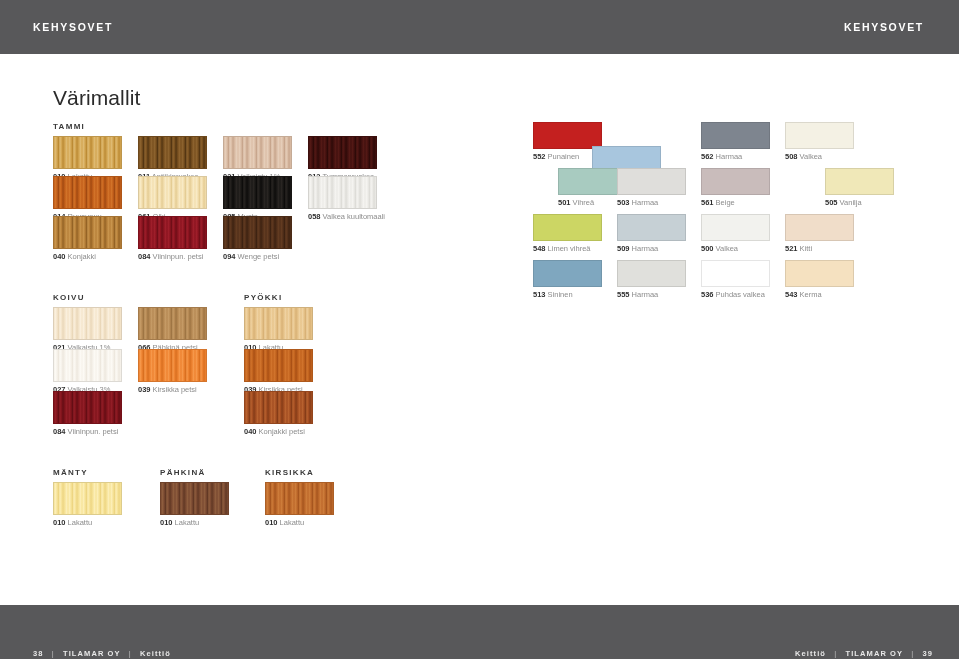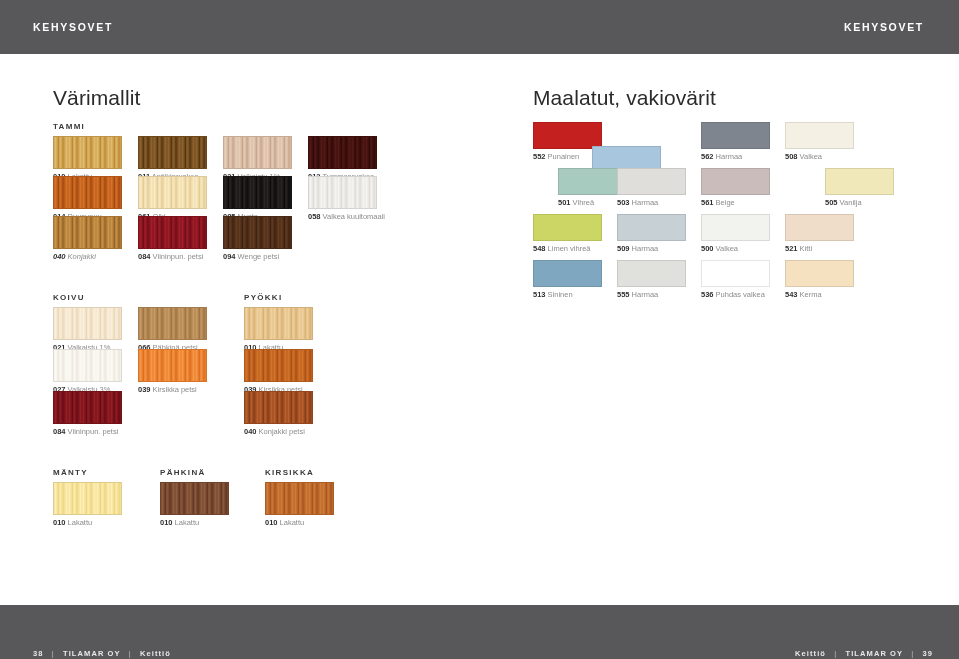--- a/index.html
+++ b/index.html
@@ -126,21 +126,21 @@
             <span class="grain" style="background-image: repeating-linear-gradient(90deg, rgb(27, 25, 23) 0px, rgb(43, 39, 36) 1.5px, rgb(27, 25, 23) 3px, rgb(11, 10, 9) 4.5px, rgb(43, 39, 36) 6px, rgb(27, 25, 23) 7.5px, rgb(11, 10, 9) 9px, rgb(27, 25, 23) 11px, rgb(43, 39, 36) 12.5px, rgb(27, 25, 23) 14px); opacity: 0.85;"></span>
           </span>
           <div class="cap"><b>085</b><span> Musta</span></div>
         </div>
         <div class="cell" style="left: 308px; top: 122px;">
           <span class="sw" style="width: 69px; height: 33px; background: rgb(236, 235, 231);">
             <span class="grain" style="background-image: repeating-linear-gradient(90deg, rgb(236, 235, 231) 0px, rgb(246, 245, 242) 1.5px, rgb(236, 235, 231) 3px, rgb(219, 218, 213) 4.5px, rgb(246, 245, 242) 6px, rgb(236, 235, 231) 7.5px, rgb(219, 218, 213) 9px, rgb(236, 235, 231) 11px, rgb(246, 245, 242) 12.5px, rgb(236, 235, 231) 14px); opacity: 0.85;"></span>
           </span>
           <div class="cap"><b>058</b><span> Valkea kuultomaali</span></div>
         </div>
-        <div class="cell" style="left: 53px; top: 162px; font-style: italic;">
+        <div class="cell" style="left: 53px; top: 162px;">
           <span class="sw" style="width: 69px; height: 33px; background: rgb(184, 129, 58);">
             <span class="grain" style="background-image: repeating-linear-gradient(90deg, rgb(184, 129, 58) 0px, rgb(203, 152, 80) 1.5px, rgb(184, 129, 58) 3px, rgb(142, 94, 34) 4.5px, rgb(203, 152, 80) 6px, rgb(184, 129, 58) 7.5px, rgb(142, 94, 34) 9px, rgb(184, 129, 58) 11px, rgb(203, 152, 80) 12.5px, rgb(184, 129, 58) 14px); opacity: 0.85;"></span>
           </span>
           <div class="cap"><b>040</b><span> Konjakki</span></div>
         </div>
         <div class="cell" style="left: 138px; top: 162px;">
           <span class="sw" style="width: 69px; height: 33px; background: rgb(140, 20, 32);">
             <span class="grain" style="background-image: repeating-linear-gradient(90deg, rgb(140, 20, 32) 0px, rgb(162, 32, 44) 1.5px, rgb(140, 20, 32) 3px, rgb(106, 13, 22) 4.5px, rgb(162, 32, 44) 6px, rgb(140, 20, 32) 7.5px, rgb(106, 13, 22) 9px, rgb(140, 20, 32) 11px, rgb(162, 32, 44) 12.5px, rgb(140, 20, 32) 14px); opacity: 0.85;"></span>
           </span>
           <div class="cap"><b>084</b><span> Viininpun. petsi</span></div>
@@ -217,21 +217,20 @@
         </div>
         <div class="sectionhead" style="left: 265px; top: 414px;">KIRSIKKA</div>
         <div class="cell" style="left: 265px; top: 428px;">
           <span class="sw" style="width: 69px; height: 33px; background: rgb(191, 106, 44);">
             <span class="grain" style="background-image: repeating-linear-gradient(90deg, rgb(191, 106, 44) 0px, rgb(207, 127, 60) 1.5px, rgb(191, 106, 44) 3px, rgb(162, 82, 28) 4.5px, rgb(207, 127, 60) 6px, rgb(191, 106, 44) 7.5px, rgb(162, 82, 28) 9px, rgb(191, 106, 44) 11px, rgb(207, 127, 60) 12.5px, rgb(191, 106, 44) 14px); opacity: 0.85;"></span>
           </span>
           <div class="cap"><b>010</b><span> Lakattu</span></div>
         </div>
       </div>
 
-    <h1 class="coltitle" style="left:533px;top:32px;">Maalatut, vakiovärit</h1>
     <div id="right-grid">
         <div class="cell" style="left: 533px; top: 68px;">
           <span class="sw" style="width: 69px; height: 27px; background: rgb(196, 32, 31);"></span>
           <div class="cap"><b>552</b><span> Punainen</span></div>
         </div>
         <div class="cell" style="left: 592px; top: 68px; margin-top: 24px;">
           <span class="sw" style="width: 69px; height: 27px; background: rgb(168, 198, 222);"></span>
           <div class="cap"><b>554</b><span> Taivaan-sininen</span></div>
         </div>
         <div class="cell" style="left: 701px; top: 68px;">

